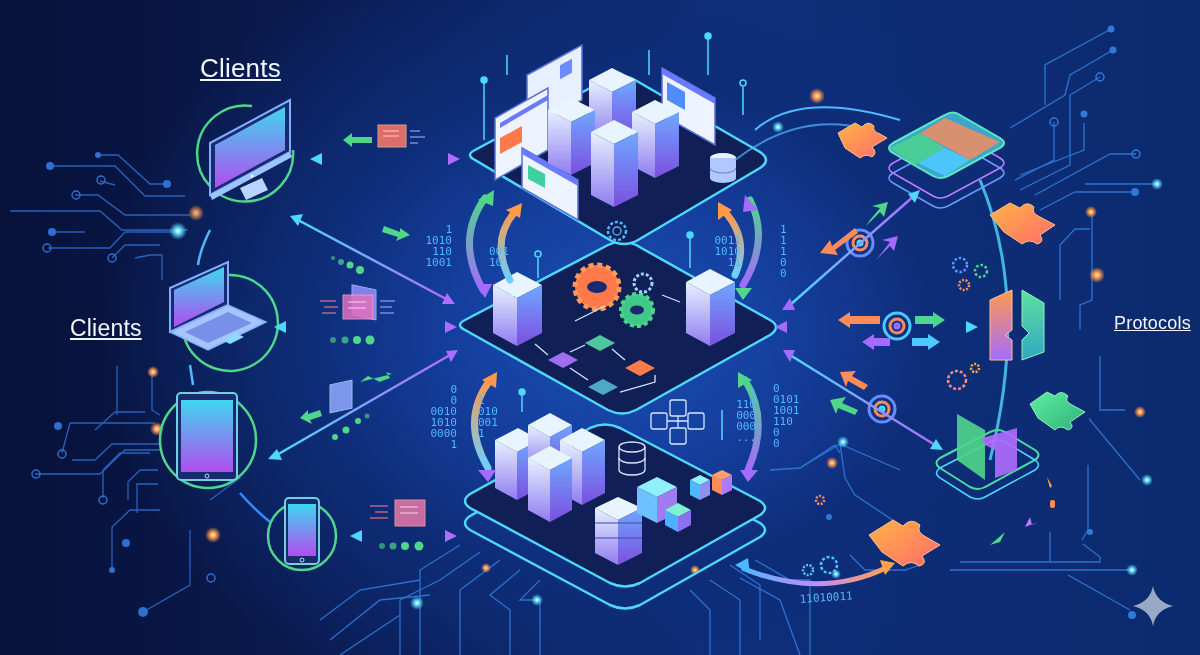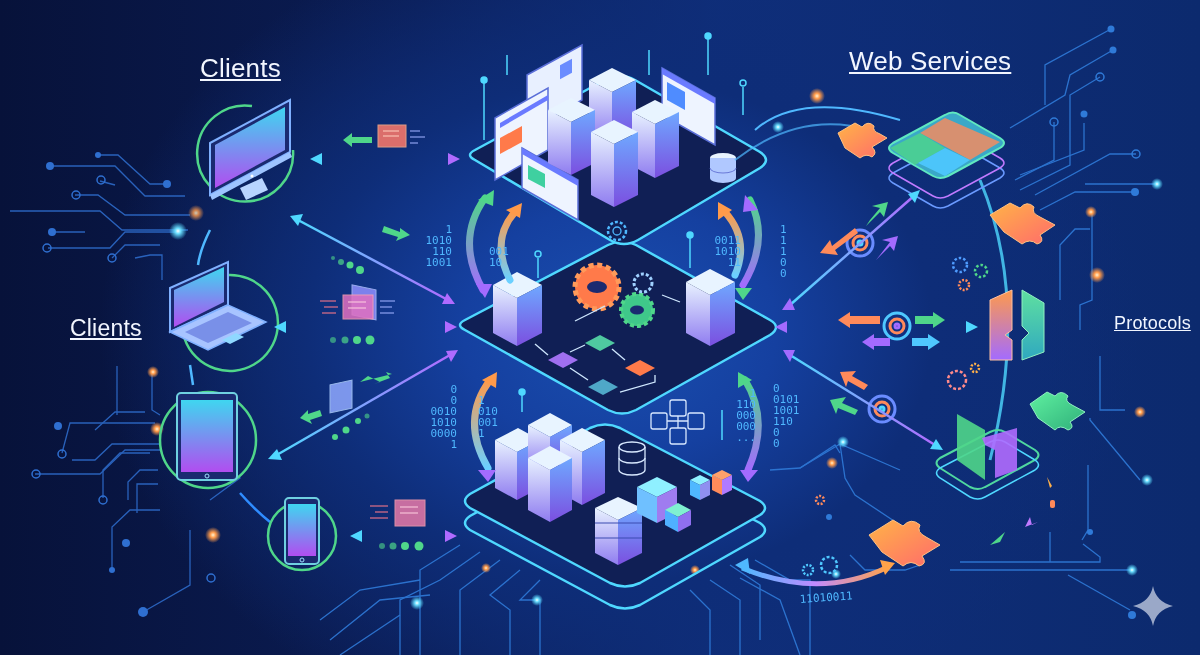--- a/index.html
+++ b/index.html
@@ -641,16 +641,15 @@
     <rect x="1050" y="500" width="5" height="8" rx="2" fill="#ff8a5a"></rect>
   </g>
 
   <g>
     <path d="M1153 586 Q1156 602 1173 606 Q1156 610 1153 626 Q1150 610 1133 606 Q1150 602 1153 586 Z" fill="#9aa8c8"></path>
   </g>
 </svg>
 
 <div class="label" style="left:200px;top:53px;">Clients</div>
 <div class="label" style="left:70px;top:315px;font-size:23px;">Clients</div>
-<div class="label" style="left:849px;top:46px;">Web Services</div>
 <div class="label" style="left:1114px;top:313px;font-size:18px;">Protocols</div>
 
 </div>
 
 </body></html>

